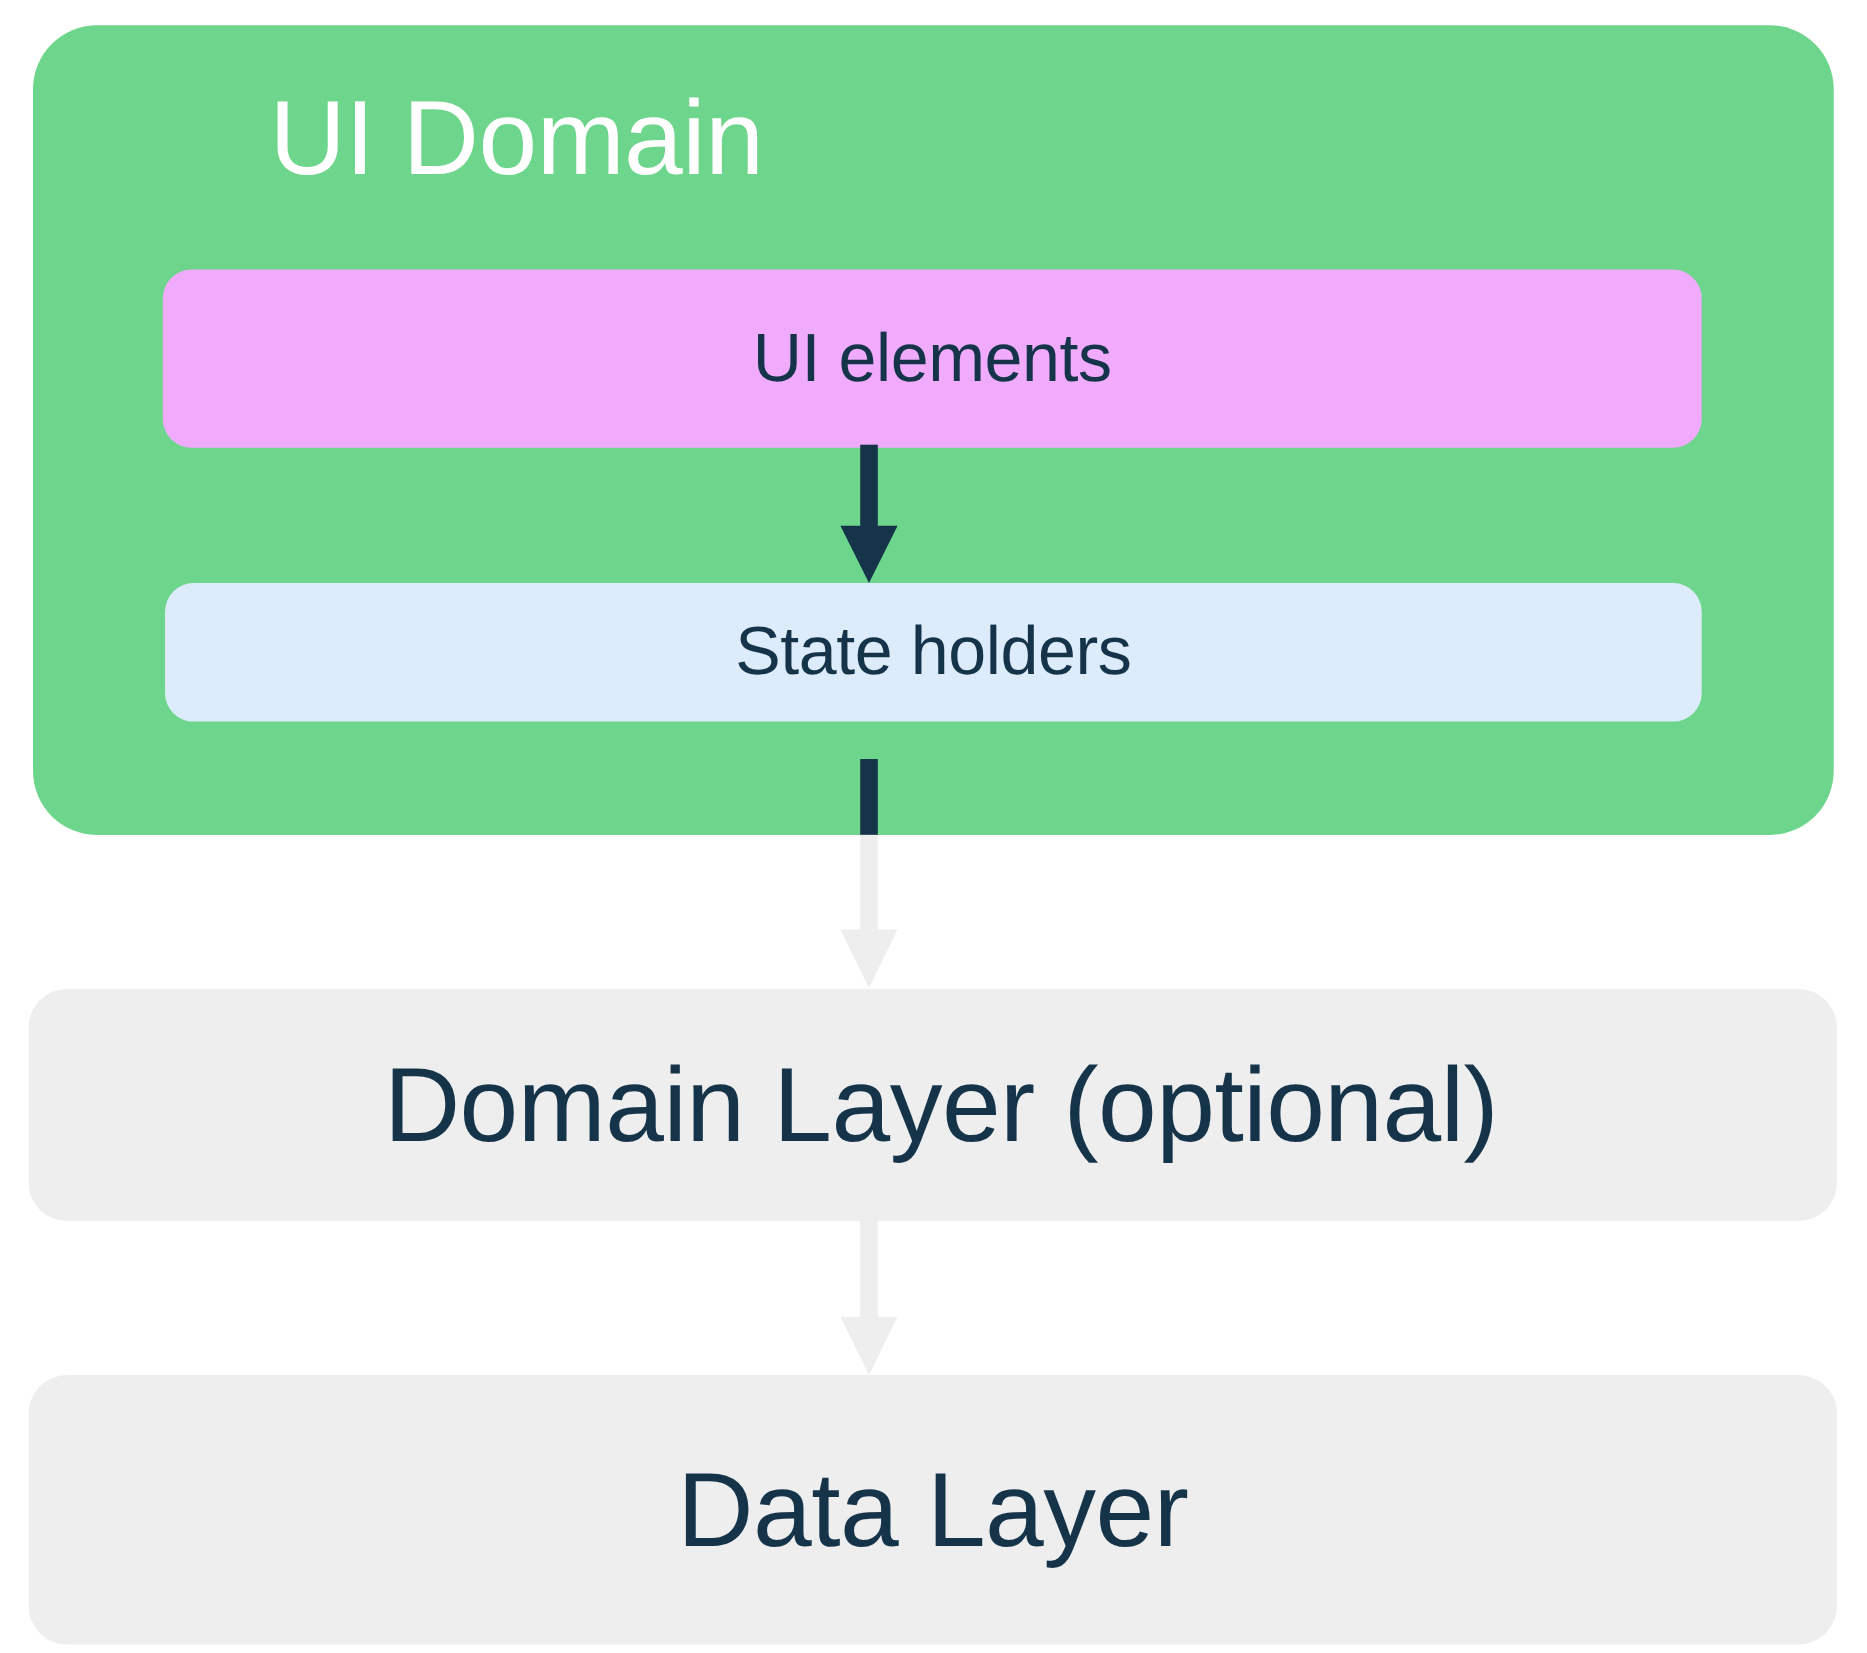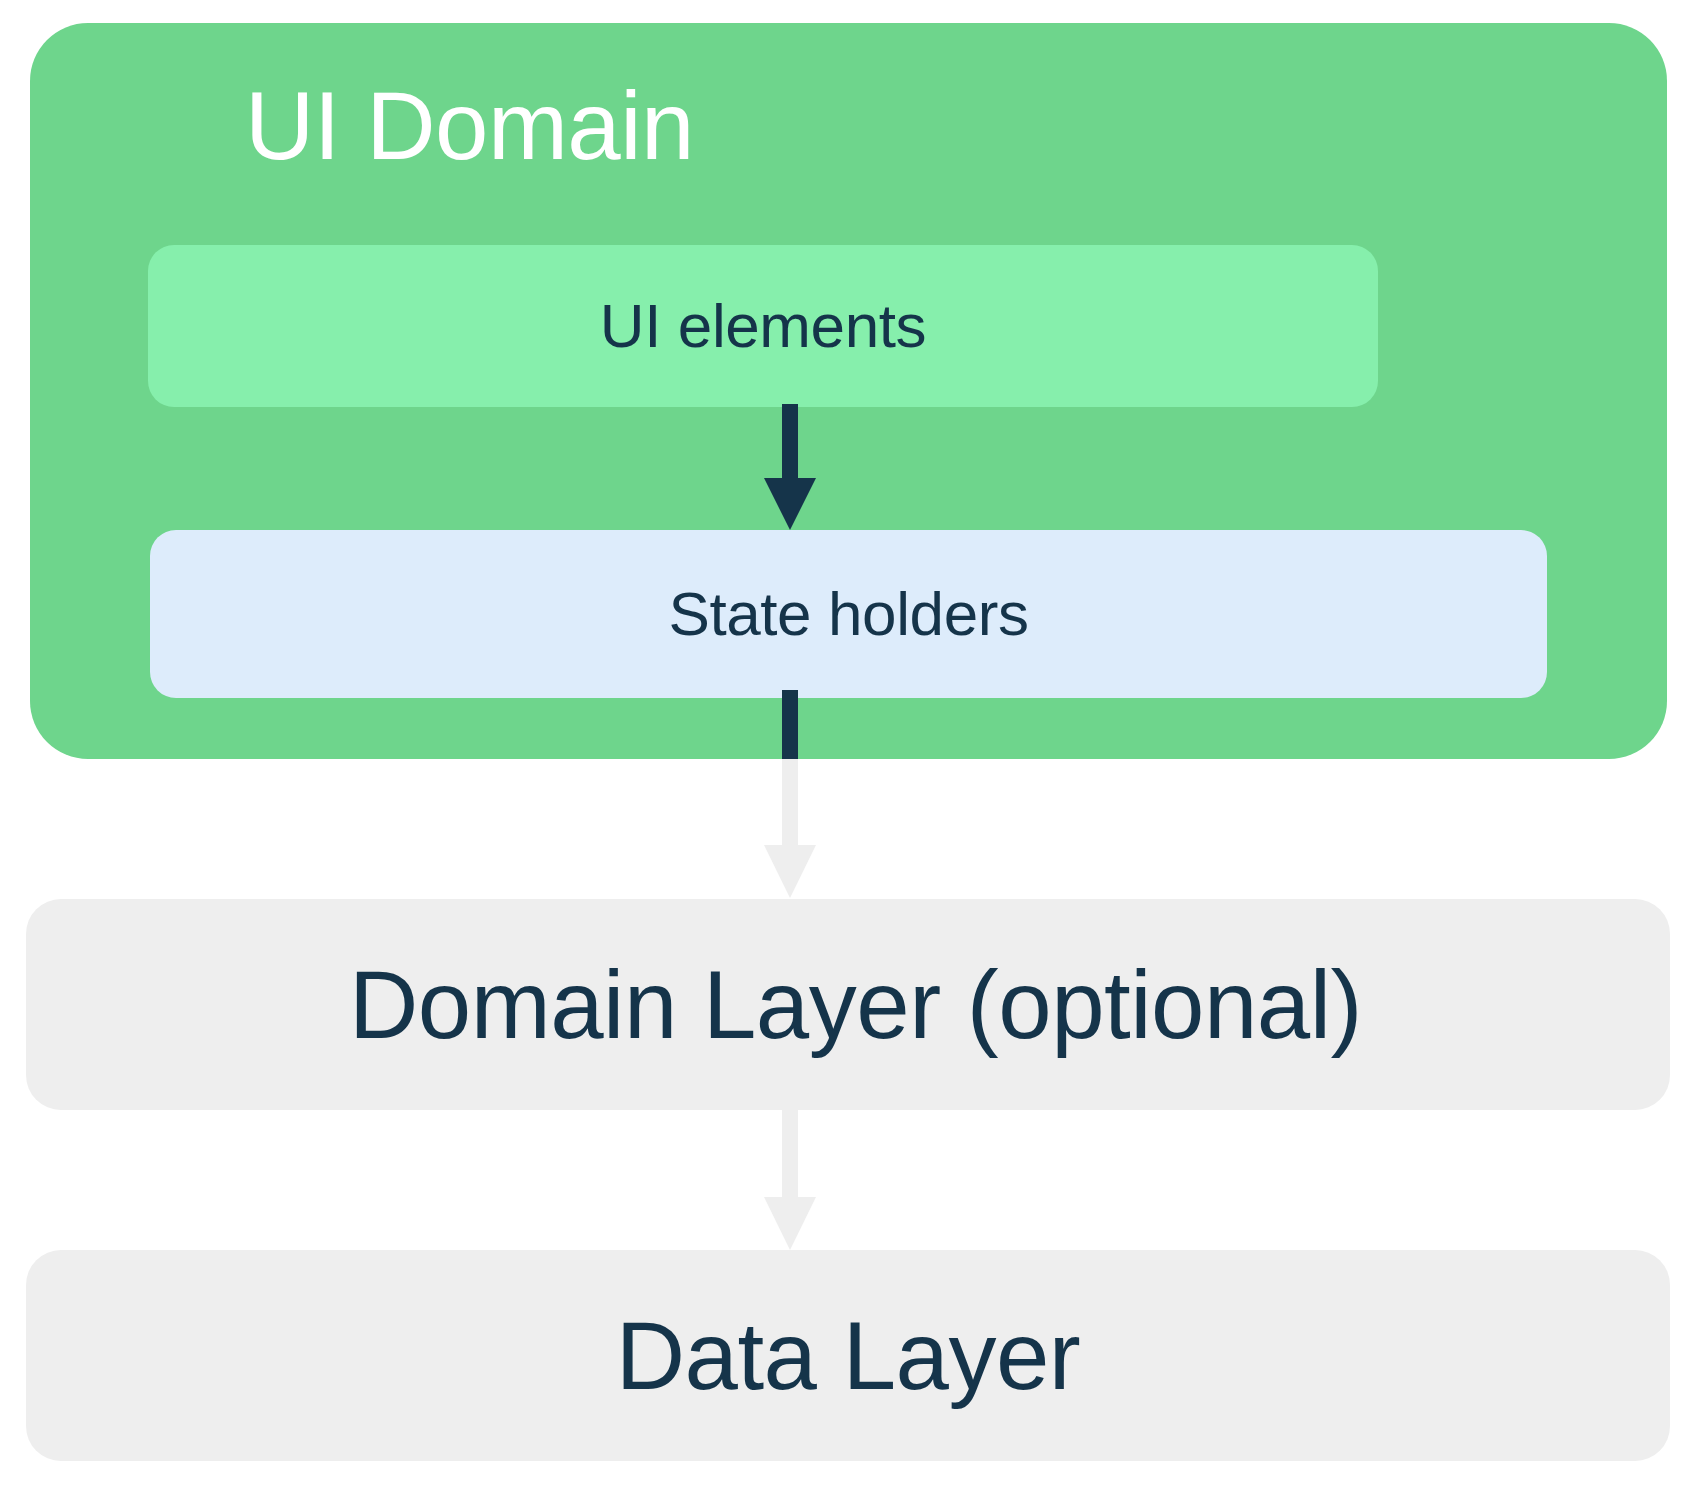--- a/index.html
+++ b/index.html
@@ -56,30 +56,30 @@
     font-size: 62px;
     line-height: 1.0;
     font-weight: 400;
     letter-spacing: -0.4px;
     white-space: nowrap;
   }
 
   .box-ui-elements {
     left: 148px;
     top: 245px;
-    width: 1230px;
+    width: 1399px;
     height: 162px;
-    background: #86efac;
+    background: #f0abfc;
   }
 
   .box-state-holders {
     left: 150px;
     top: 530px;
     width: 1397px;
-    height: 168px;
+    height: 126px;
     background: #ddecfb;
   }
 
   
   .gray-box {
     position: absolute;
     left: 26px;
     width: 1644px;
     box-sizing: border-box;
     background: #eeeeee;
@@ -96,21 +96,21 @@
   }
 
   .box-domain-layer {
     top: 899px;
     height: 211px;
     padding-left: 15px;
   }
 
   .box-data-layer {
     top: 1250px;
-    height: 211px;
+    height: 245px;
   }
 
   
   .arrow {
     position: absolute;
     pointer-events: none;
   }
   .arrow svg { display: block; }
 </style>
 </head>

